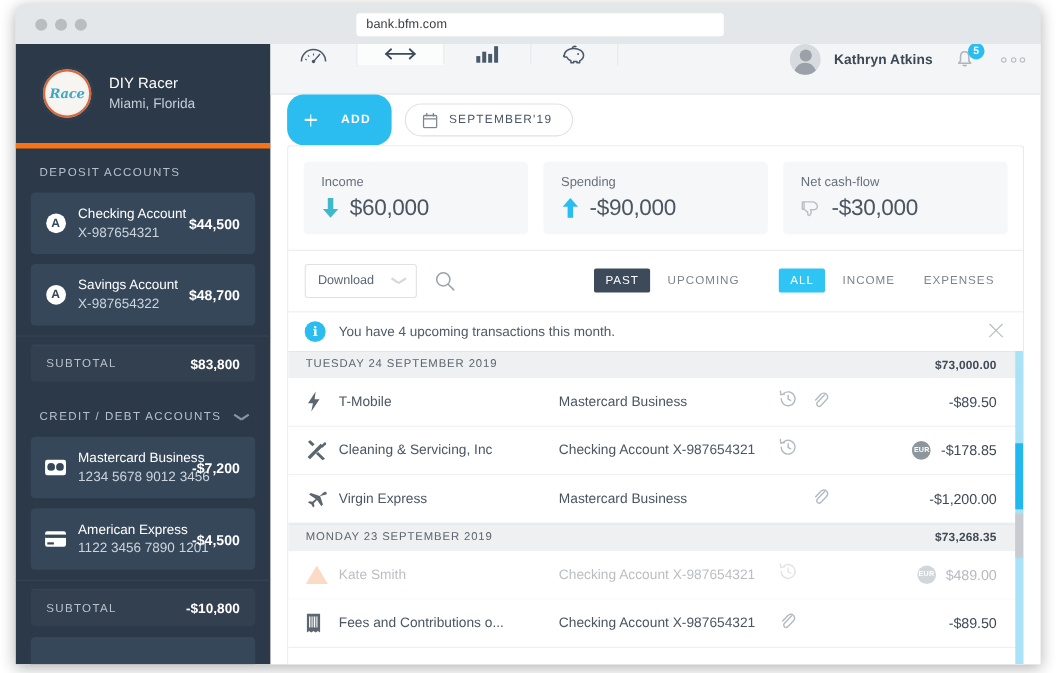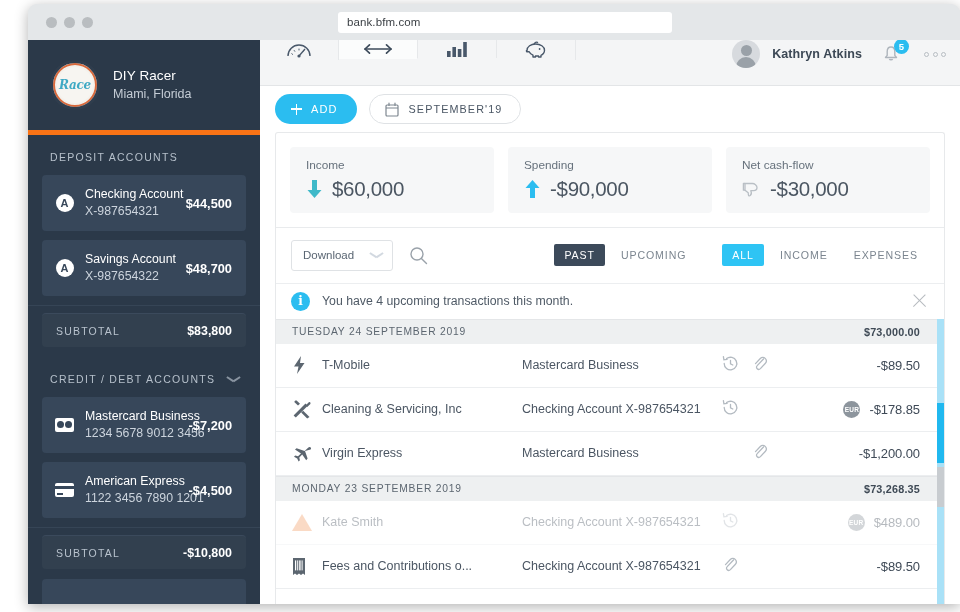--- a/index.html
+++ b/index.html
@@ -11,21 +11,21 @@
   }
   #shot {
     position: relative;
     width: 960px; height: 612px;
     background: #ffffff;
   }
 
   
   .browser {
     position: absolute;
-    left: 28px; top: 4px;
+    left: 14px; top: 4px;
     width: 932px; height: 600px;
     background: #e4e7e9;
     border-radius: 9px 9px 0 0;
     box-shadow: 0 3px 14px rgba(0,0,0,0.30);
     overflow: hidden;
   }
   .chrome-bar {
     position: relative;
     height: 36px;
     background: #e4e7e9;
@@ -223,25 +223,25 @@
   .titlerow {
     height: 46px; flex: 0 0 46px;
     display: flex; align-items: center;
     padding: 0 20px 0 15px;
   }
   .ptitle {
     font-size: 15.5px; color: #3e4b59; letter-spacing: .9px;
     flex: 1 1 auto;
   }
   .btn-add {
-    height: 30px; border-radius: 15px; background: #2bbdf0;
+    height: 46px; border-radius: 15px; background: #2bbdf0;
     color: #fff; font-size: 11px; letter-spacing: 1.1px;
-    display: flex; align-items: center; gap: 9px;
+    display: flex; align-items: center; gap: 22px;
     padding: 0 19px 0 16px; margin-right: 12px;
-    border: none; cursor: pointer; font-weight: normal;
+    border: none; cursor: pointer; font-weight: bold;
   }
   .plus { position: relative; width: 11px; height: 11px; }
   .plus::before, .plus::after {
     content: ""; position: absolute; background: #fff;
   }
   .plus::before { left: 0; top: 4.7px; width: 11px; height: 1.6px; }
   .plus::after  { top: 0; left: 4.7px; height: 11px; width: 1.6px; }
   .btn-date {
     height: 30px; border-radius: 15px; background: #fff;
     border: 1px solid #dfe2e5; color: #4a5664;

